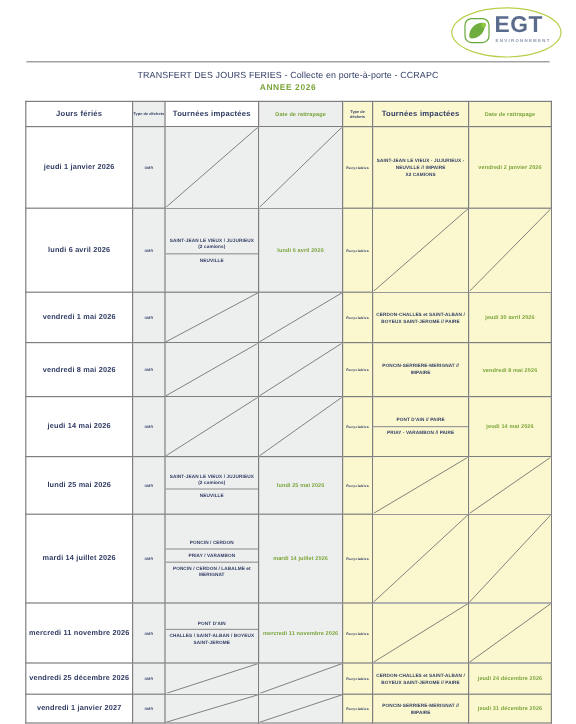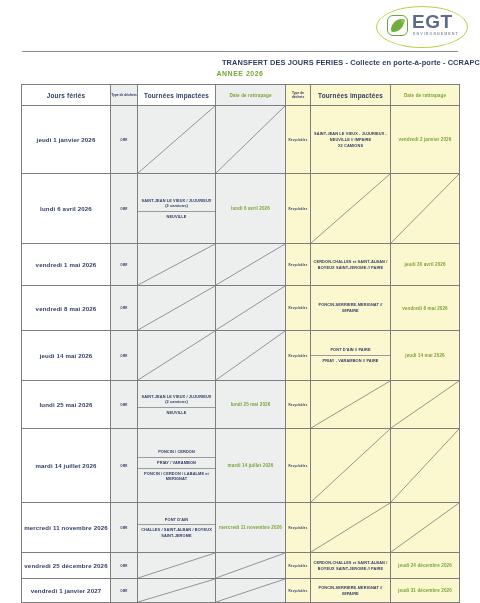--- a/index.html
+++ b/index.html
@@ -41,22 +41,22 @@
   .logo-sub{
     position:absolute;left:37px;top:26px;
     font-size:3.6px;letter-spacing:1.1px;color:#8a97ad;
     font-weight:bold;
   }
   .rule{
     position:absolute;left:22px;top:51px;width:436px;height:0;
     border-top:1.3px solid #8d8d8d;
   }
   .title{
-    position:absolute;left:0;top:58px;width:480px;text-align:right;
-    font-size:7.4px;font-weight:bold;color:#2f3b63;letter-spacing:.12px;
+    position:absolute;left:0;top:58px;width:480px;text-align:center;
+    font-size:7.4px;font-weight:normal;color:#2f3b63;letter-spacing:.12px;
   }
   .subtitle{
     position:absolute;left:0;top:70px;width:480px;text-align:center;
     font-size:7px;font-weight:bold;color:#7aa43a;letter-spacing:.5px;
   }
 
   
   table.sched{
     position:absolute;left:21px;top:84px;
     width:438px;

